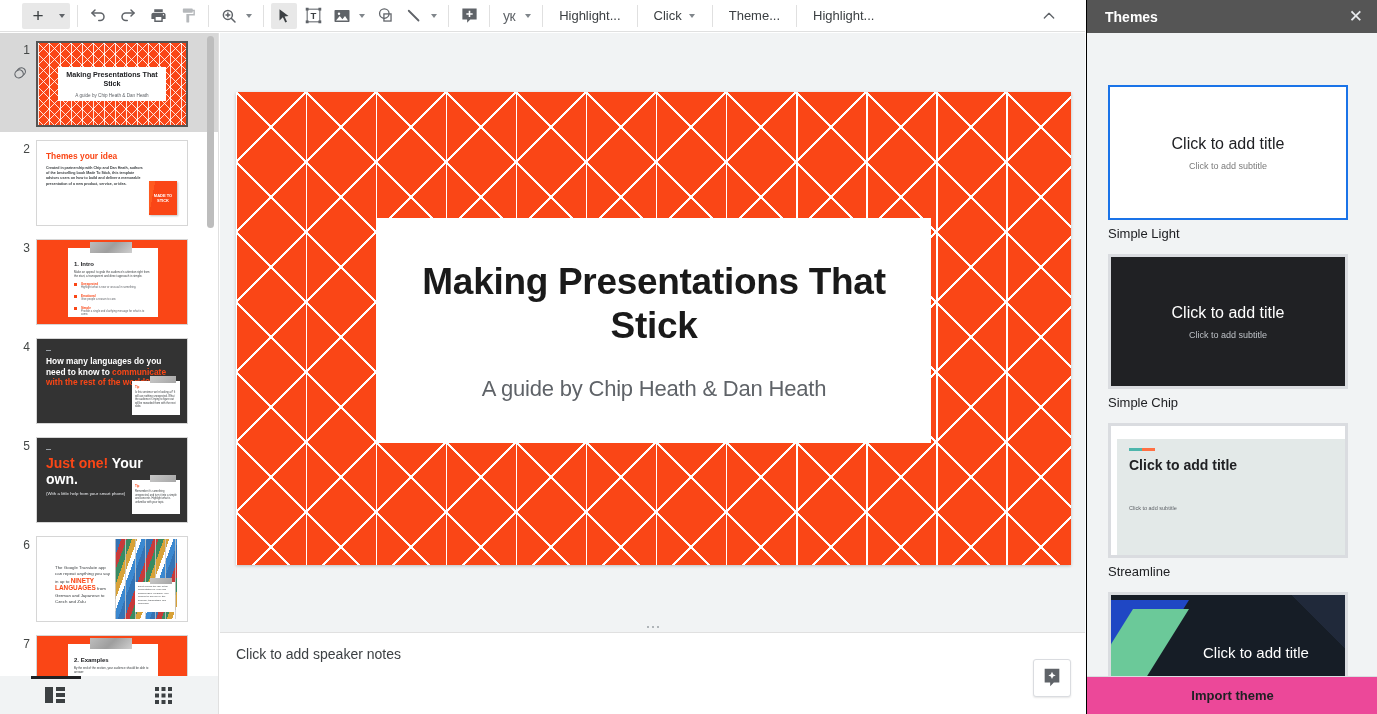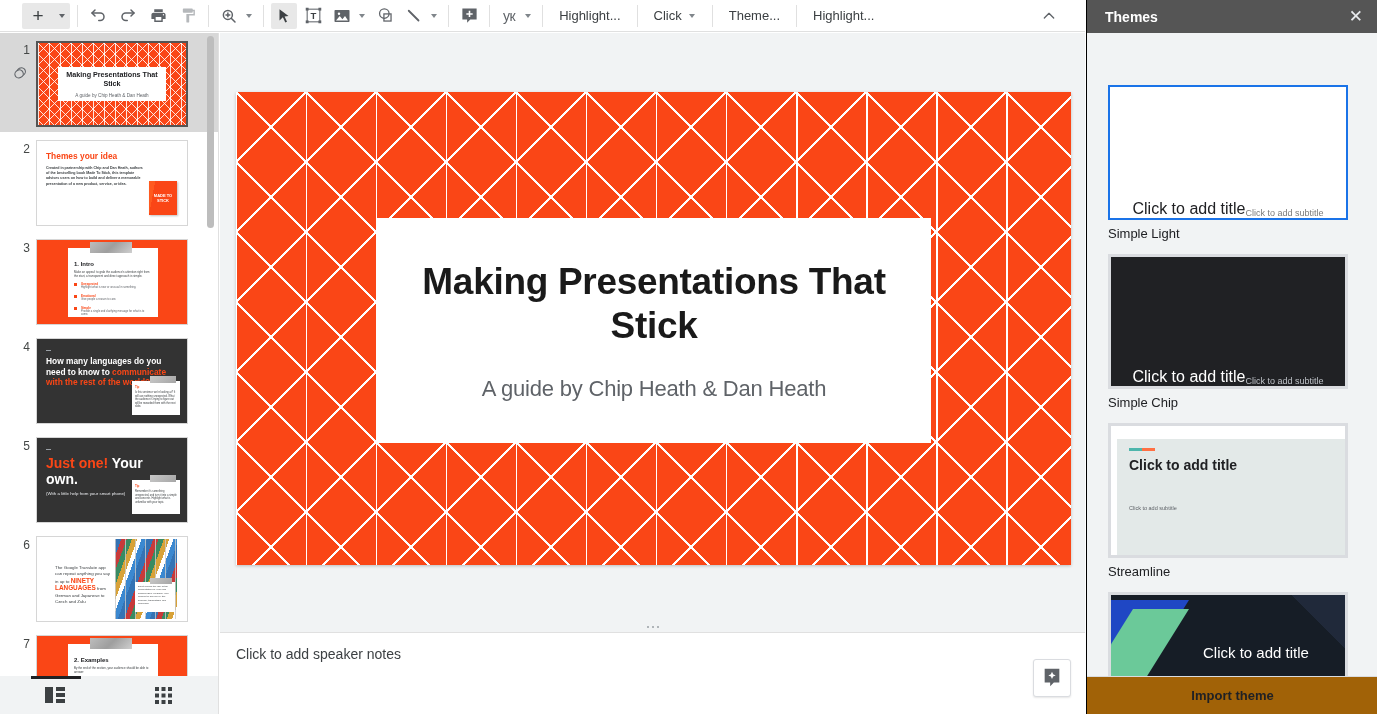--- a/index.html
+++ b/index.html
@@ -322,21 +322,21 @@
   .themes-list {
     position: absolute; left: 0; top: 71px; right: 0; bottom: 38px;
     overflow: hidden; padding: 14px 0 0 0;
   }
   .theme-item { padding: 0 22px 0 21px; margin-bottom: 13px; }
   .theme-thumb {
     width: 240px; height: 135px;
     border: 1px solid #dadce0;
     background: #fff;
     position: relative; overflow: hidden;
-    display: flex; align-items: flex-end; justify-content: center;
+    display: flex; flex-direction: column; align-items: center; justify-content: center;
     cursor: pointer;
   }
   .theme-thumb.selected { border: 2px solid #1a73e8; }
   .theme-thumb.framed { border: 3px solid #dadce0; }
   .tt-title { font-size: 16px; color: #202124; }
   .tt-sub { font-size: 9px; color: #7a7a7a; margin-top: 8px; }
   .theme-thumb.dark { background: #202124; }
   .theme-thumb.dark .tt-title { color: #ffffff; }
   .theme-thumb.dark .tt-sub { color: #bdc1c6; }
   .theme-name { font-size: 13px; color: #202124; margin-top: 6px; }
@@ -368,21 +368,21 @@
   }
   .tt-focus .corner {
     position: absolute; right: 0; top: 0; width: 54px; height: 54px;
     background: linear-gradient(225deg, #20293a 50%, transparent 50%);
   }
   .tt-focus .ft-title {
     position: absolute; left: 92px; top: 49px; font-size: 15px; color: #fff;
   }
   .import-bar {
     position: absolute; left: 0; bottom: 0; width: 291px; height: 38px;
-    background: #a16207;
+    background: #ec4899;
     border-top: 1px solid #dadce0;
     display: flex; align-items: center; justify-content: center;
     cursor: pointer;
   }
   .import-label { font-size: 13px; font-weight: 700; color: #202124; }
 </style>
 </head>
 <body>
 
 <div id="app">

